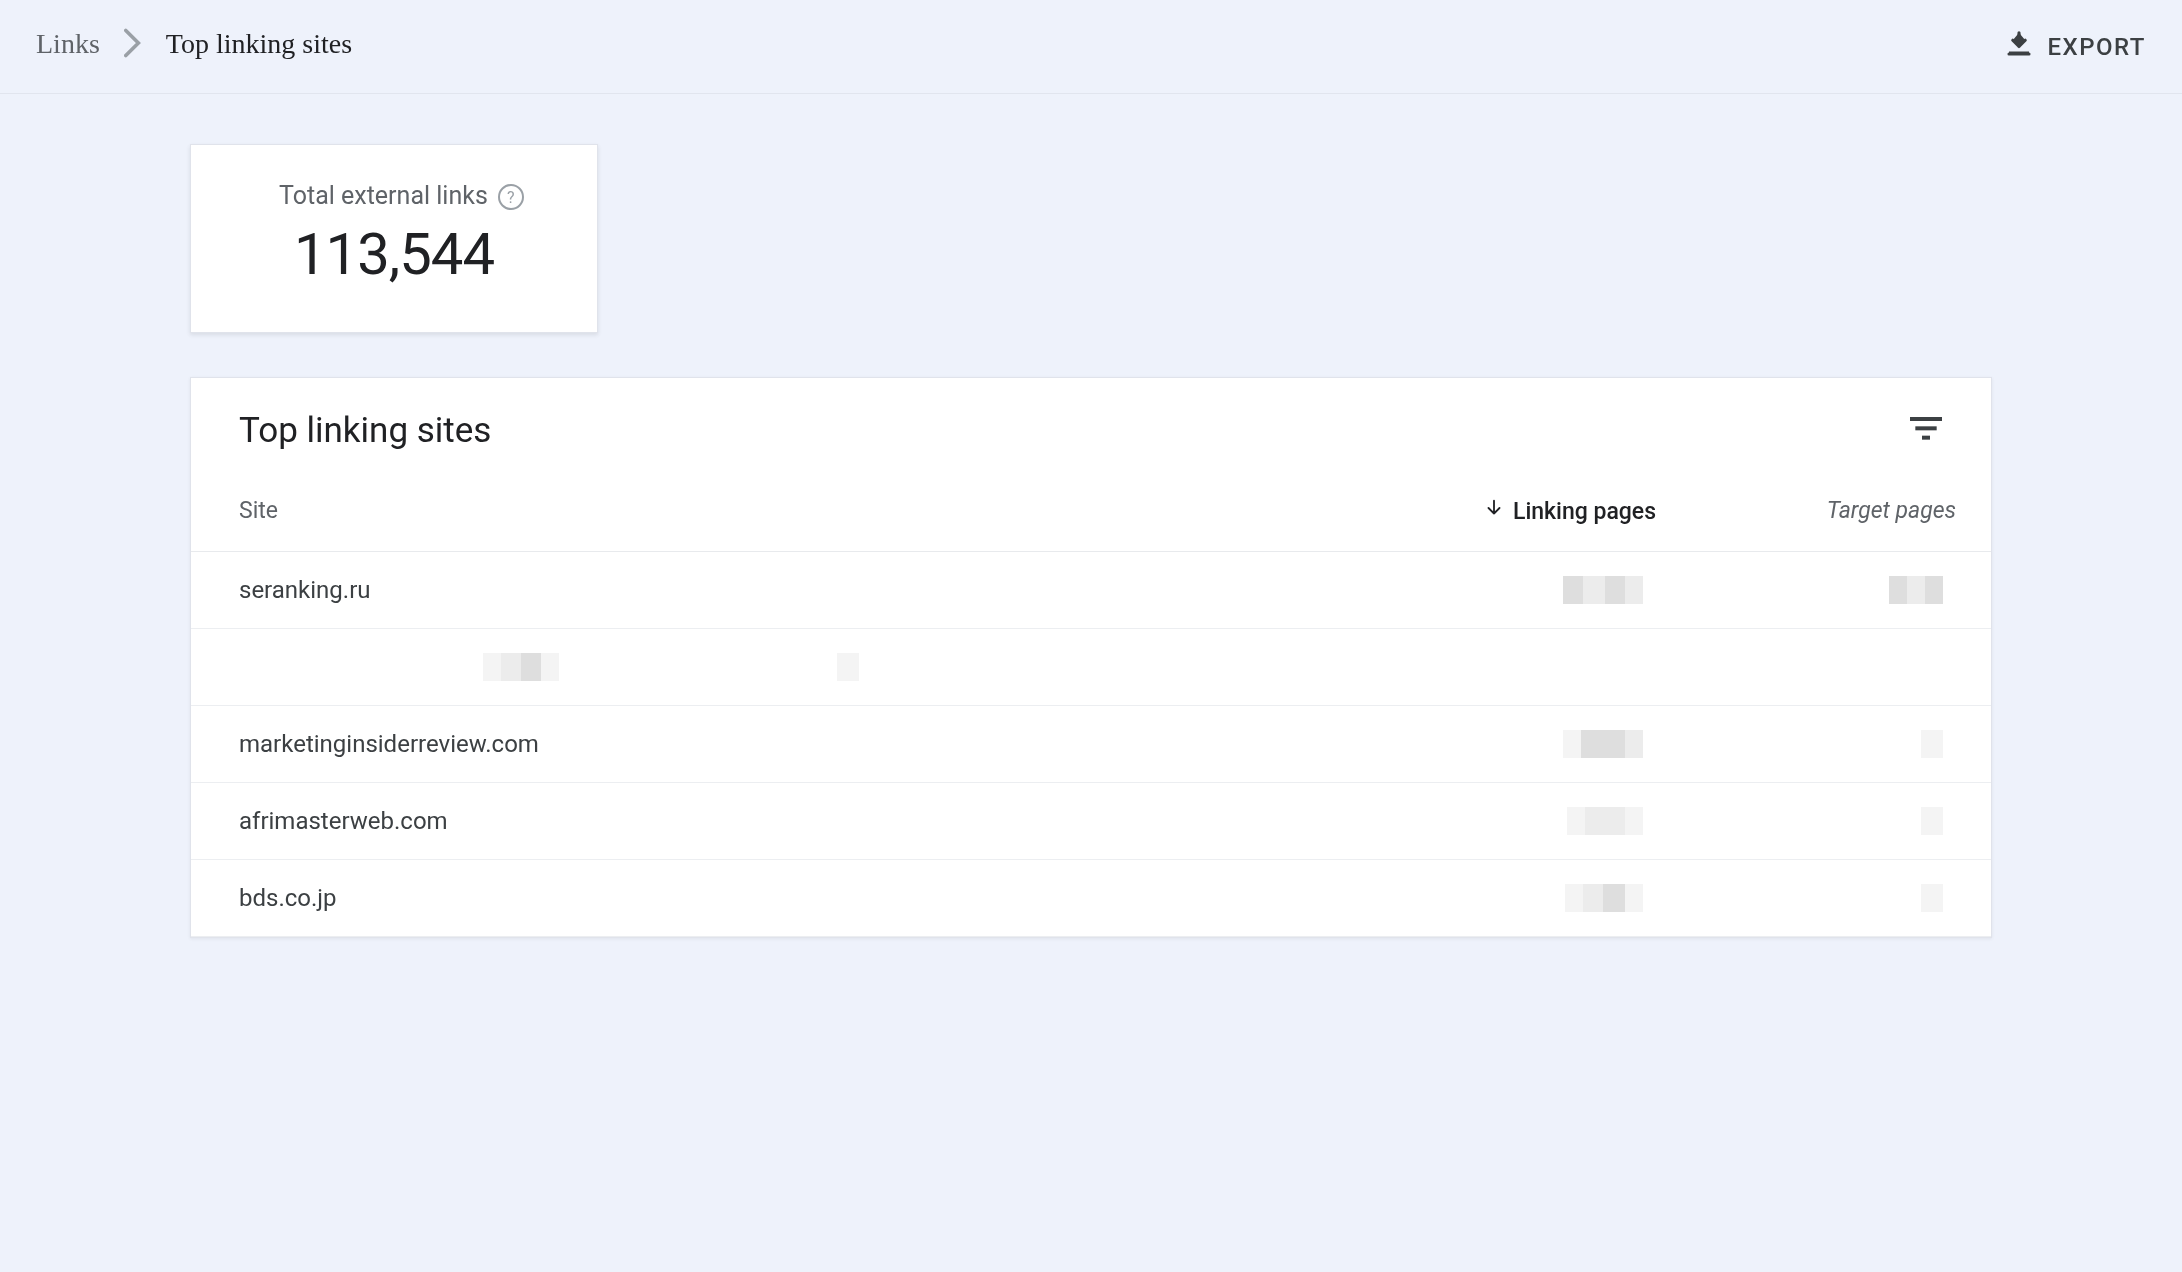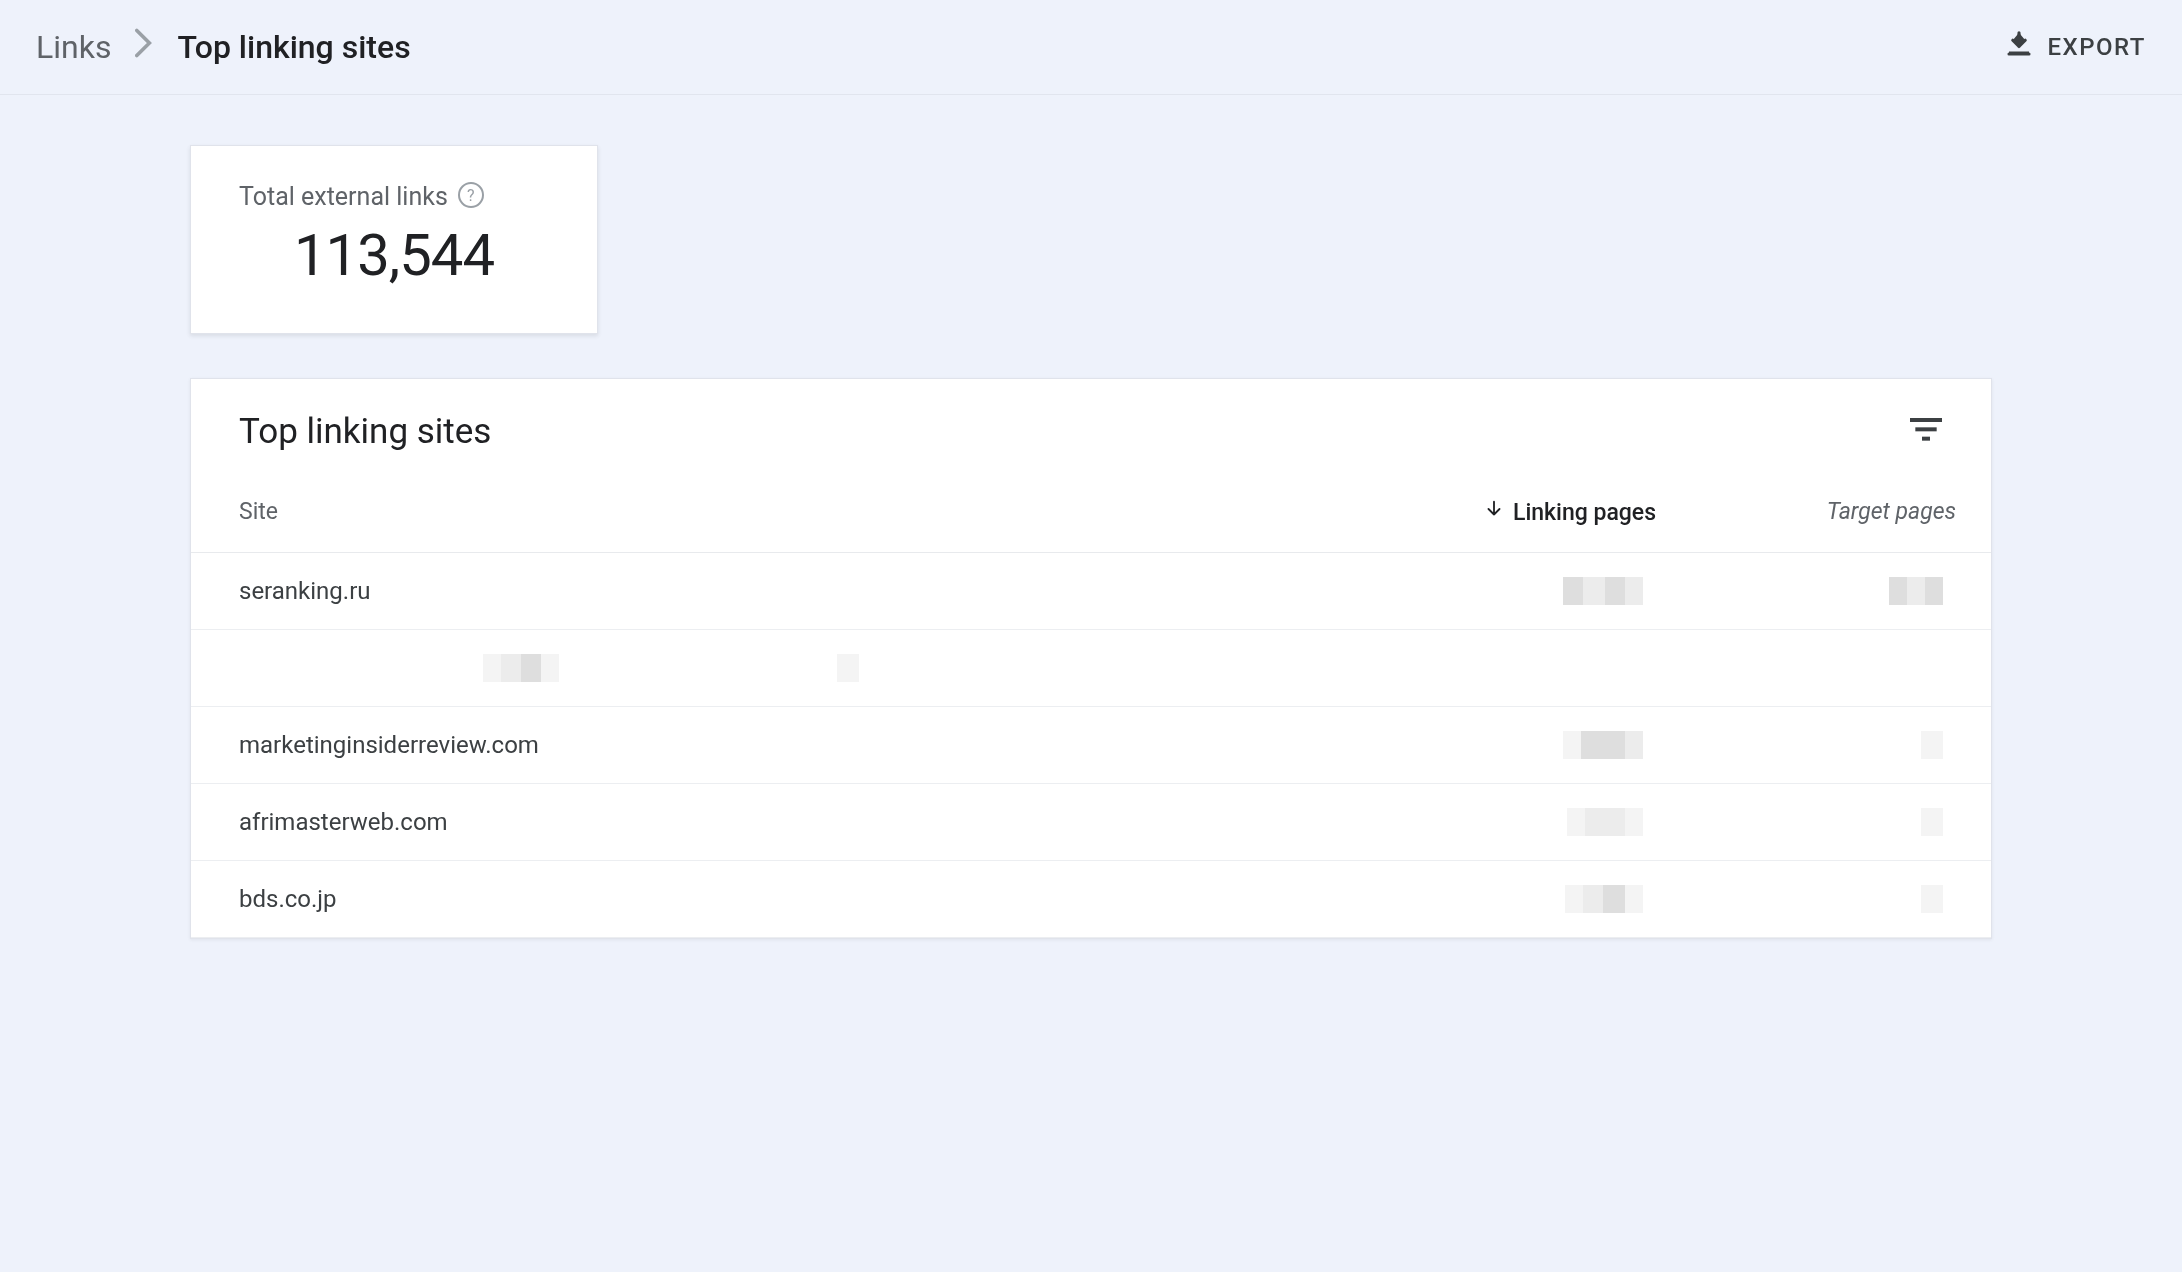--- a/index.html
+++ b/index.html
@@ -15,23 +15,24 @@
   .header-bar {
     display: flex;
     align-items: center;
     justify-content: space-between;
     padding: 28px 36px 28px 36px;
     border-bottom: 1px solid #e1e5ee;
   }
   .breadcrumb {
     display: flex;
     gap: 24px;
-    font-size: 32px;
+    font-size: 28px;
     font-weight: 400;
     color: #3c4043;
+    font-family: Liberation Serif, serif;
   }
   .breadcrumb .parent { color: #5f6368; font-weight: 400; }
   .breadcrumb .chevron { color: #9aa0a6; }
   .breadcrumb .current { color: #202124; font-weight: 500; }
 
   .export-btn {
     display: flex;
     align-items: center;
     gap: 14px;
     color: #3c4043;
@@ -48,24 +49,25 @@
   .summary-card {
     background: #fff;
     border: 1px solid #e0e3eb;
     box-shadow: 0 2px 4px rgba(60,64,67,0.12);
     width: 408px;
     padding: 36px 48px 44px 48px;
     margin-bottom: 44px;
   }
   .summary-label {
     display: flex;
-    align-items: flex-start;
+    align-items: flex-end;
     gap: 10px;
     color: #5f6368;
     font-size: 25px;
+    margin-left: 40px;
   }
   .summary-value {
     font-size: 58px;
     font-weight: 400;
     color: #202124;
     margin-top: 10px;
     letter-spacing: -1px;
     text-align: center;
   }
   .help-icon {

